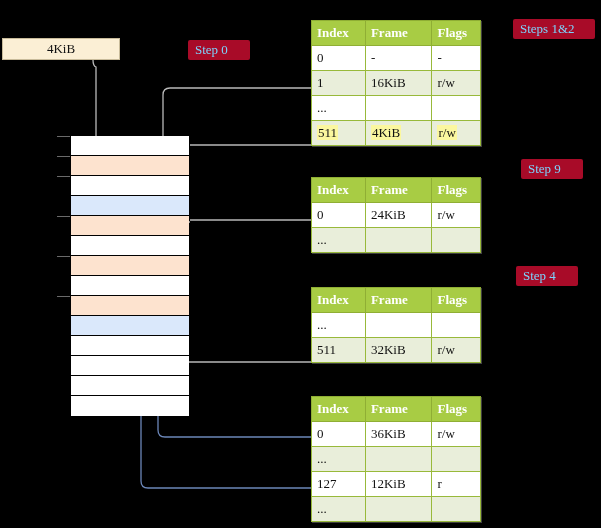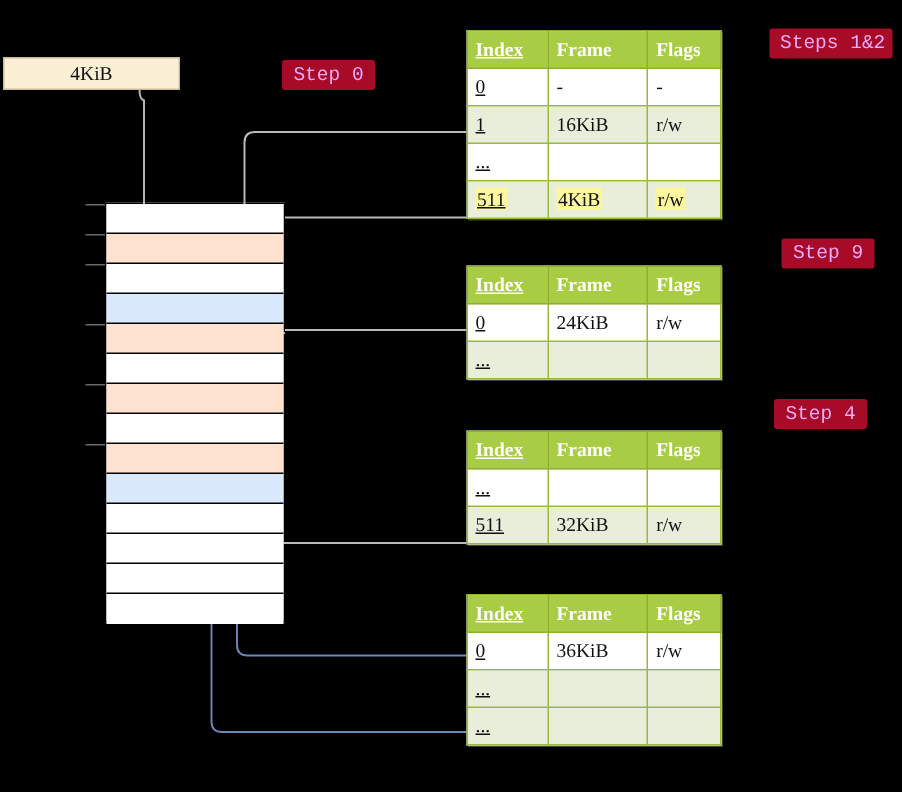--- a/index.html
+++ b/index.html
@@ -2,24 +2,24 @@
 <html><head>
 <meta charset="utf-8">
 <style>
   html,body{margin:0;padding:0;background:#000;}
   body{width:601px;height:528px;position:relative;overflow:hidden;
        font-family:"Liberation Serif","DejaVu Serif",serif;}
   .stage{position:absolute;inset:0;}
 
   
   .step-badge{
-    position:absolute;background:#a80b28;color:#f0abfc;
-    font-family:Liberation Mono, monospace;
+    position:absolute;background:#a80b28;color:#7dd3fc;
+    font-family:Liberation Serif, serif;
     font-size:13px;line-height:17px;padding:1px 7px 2px 7px;
-    border-radius:2px;white-space:nowrap;text-align:center;
+    border-radius:2px;white-space:nowrap;text-align:left;
     box-shadow:0 1px 0 rgba(0,0,0,.4);
   }
 
   
   .vbox{
     position:absolute;background:#fbefd5;border:1px solid #c8bb9a;
     color:#111;font-size:13px;line-height:20px;text-align:center;
     box-sizing:border-box;
   }
 
@@ -39,21 +39,21 @@
     font-size:13px;line-height:16px;
     padding:2px 5px 3px 5px;color:#111;
     text-align:left;font-weight:normal;box-sizing:border-box;
     height:25px;vertical-align:middle;
   }
   .ptable th{background:#a8cc44;color:#ffffff;font-weight:bold;
              border:1px solid #8fae34;}
   .ptable tr.alt td{background:#e9eeda;}
   .ptable tr.plain td{background:#ffffff;}
   .hl{background:#fbf79f;padding:0 1px;}
-  .c-idx{width:56px;text-decoration:underline;}
+  .c-idx{width:56px;}
   .c-frm{width:70px;margin-left:24px;}
   .c-flg{width:50px;}
 
   
   .wires{position:absolute;left:0;top:0;width:601px;height:528px;
          pointer-events:none;}
 </style>
 </head>
 <body>
 
@@ -225,20 +225,25 @@
           <tr class="plain">
             <td class="c-idx">0</td>
             <td class="c-frm">36KiB</td>
             <td class="c-flg">r/w</td>
           </tr>
           <tr class="alt">
             <td class="c-idx">...</td>
             <td class="c-frm"></td>
             <td class="c-flg"></td>
           </tr>
+          <tr class="plain">
+            <td class="c-idx">127</td>
+            <td class="c-frm">12KiB</td>
+            <td class="c-flg">r</td>
+          </tr>
           <tr class="alt">
             <td class="c-idx">...</td>
             <td class="c-frm"></td>
             <td class="c-flg"></td>
           </tr>
         </tbody>
       </table>
     </div>
 
 </div>

